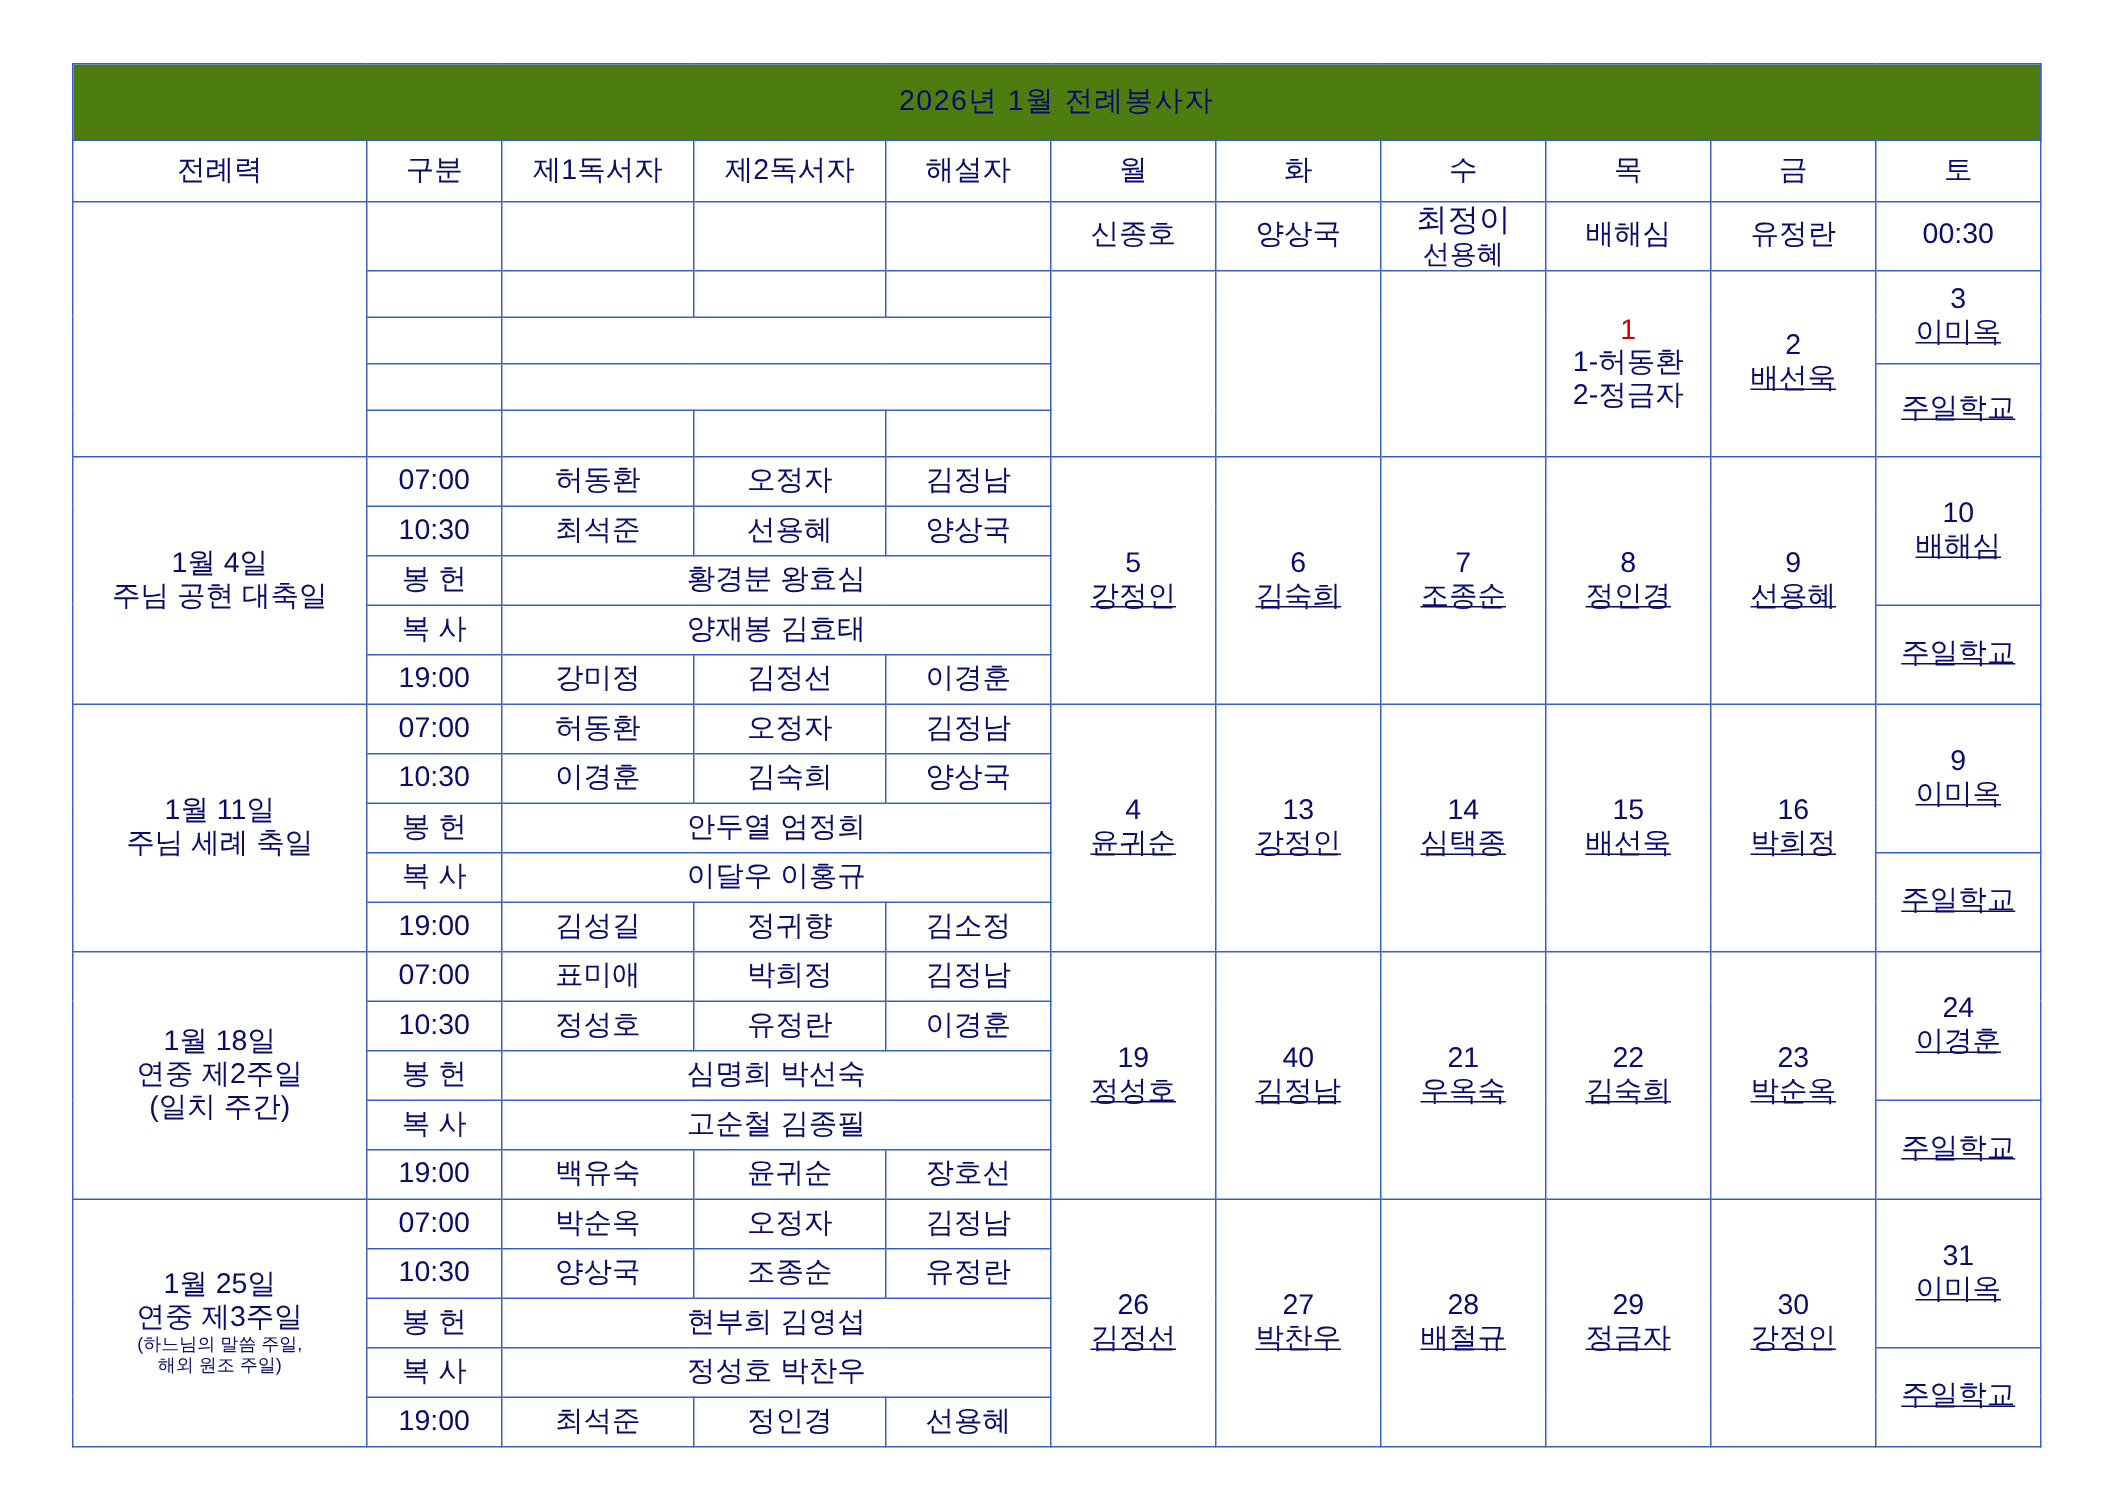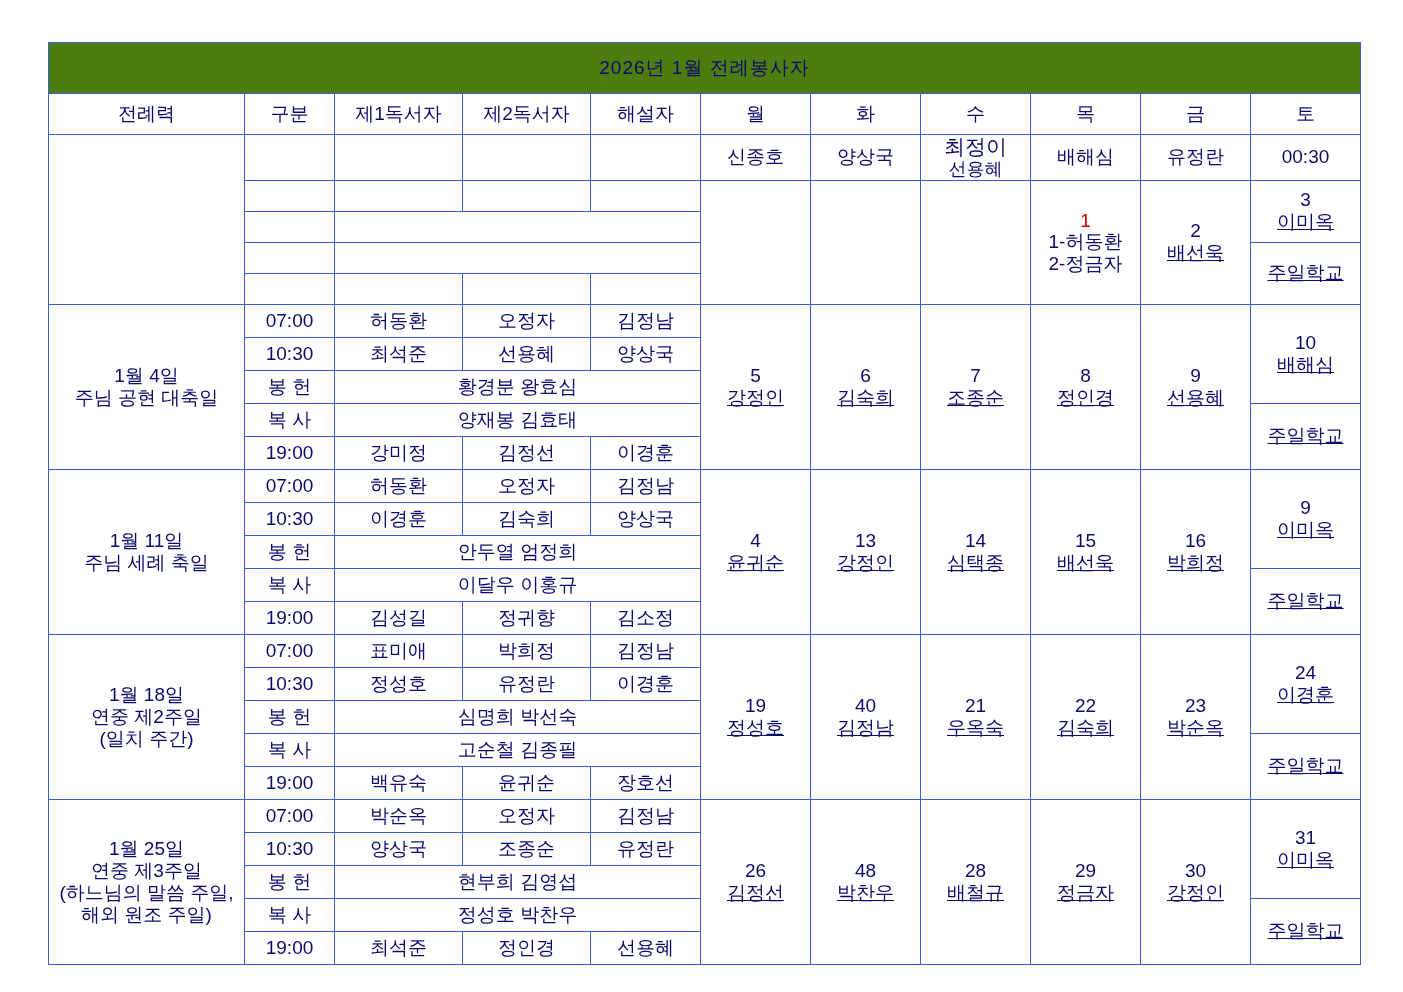--- a/index.html
+++ b/index.html
@@ -45,21 +45,21 @@
     height: 40px;
     font-size: 20px;
     color: #0b0b6b;
   }
   .litdate {
     color: #cc0000;
     font-size: 20px;
     line-height: 1.5;
   }
   .litdate .sub2 {
-    font-size: 19px;
+    font-size: 12px;
   }
   .timecol {
     font-size: 18px;
     height: 32px;
   }
   .namecell {
     font-size: 19px;
     margin-left: 35px;
   }
   .daycell {
@@ -350,21 +350,21 @@
     </td>
     <td class="timecol">07:00</td>
     <td class="namecell">박순옥</td>
     <td class="namecell">오정자</td>
     <td class="namecell">김정남</td>
     <td rowspan="5" class="daycell">
       <span class="daynum">26</span>
       <span class="dayname">김정선</span>
     </td>
     <td rowspan="5" class="daycell">
-      <span class="daynum">48</span>
+      <span class="daynum">27</span>
       <span class="dayname">박찬우</span>
     </td>
     <td rowspan="5" class="daycell">
       <span class="daynum">28</span>
       <span class="dayname">배철규</span>
     </td>
     <td rowspan="5" class="daycell">
       <span class="daynum">29</span>
       <span class="dayname">정금자</span>
     </td>

